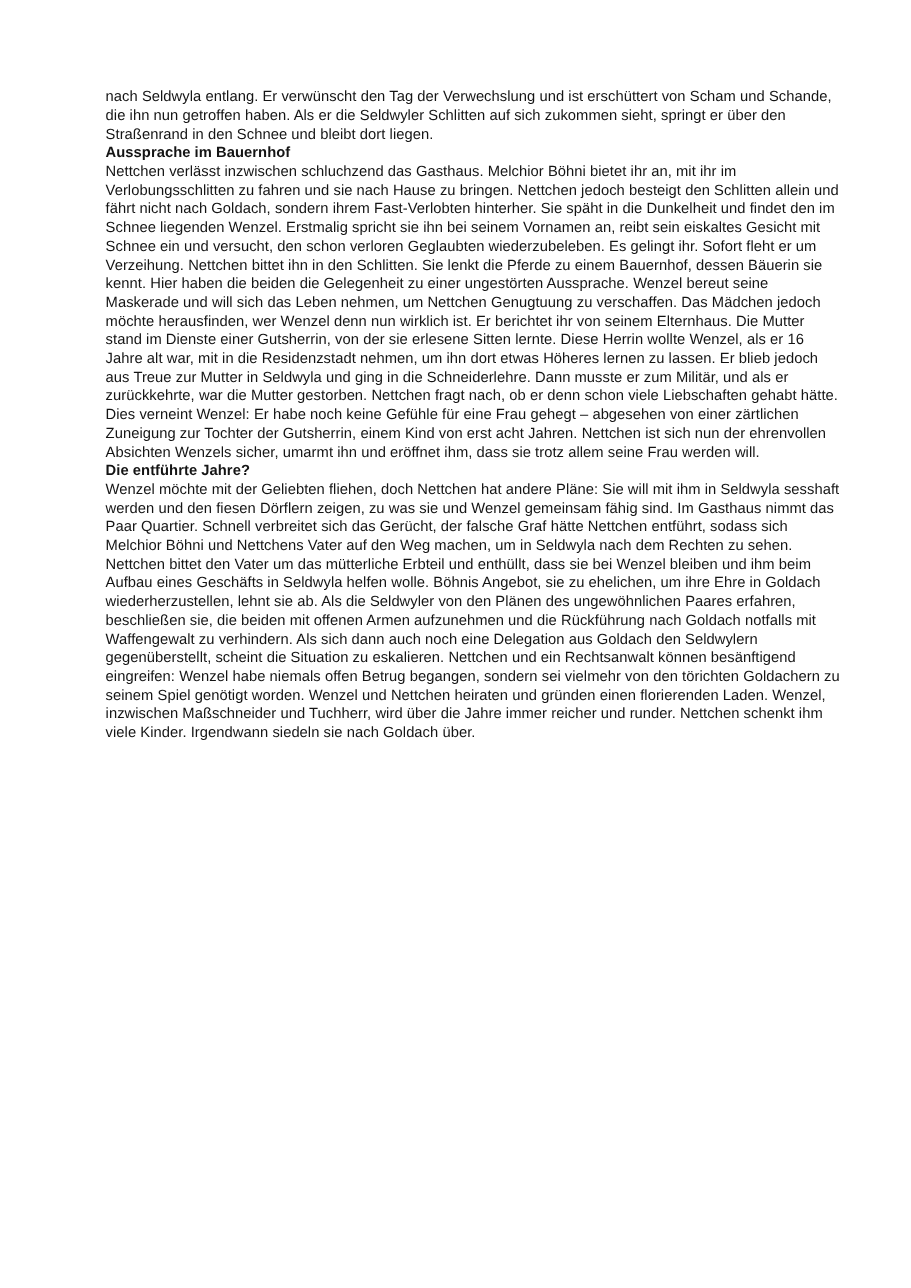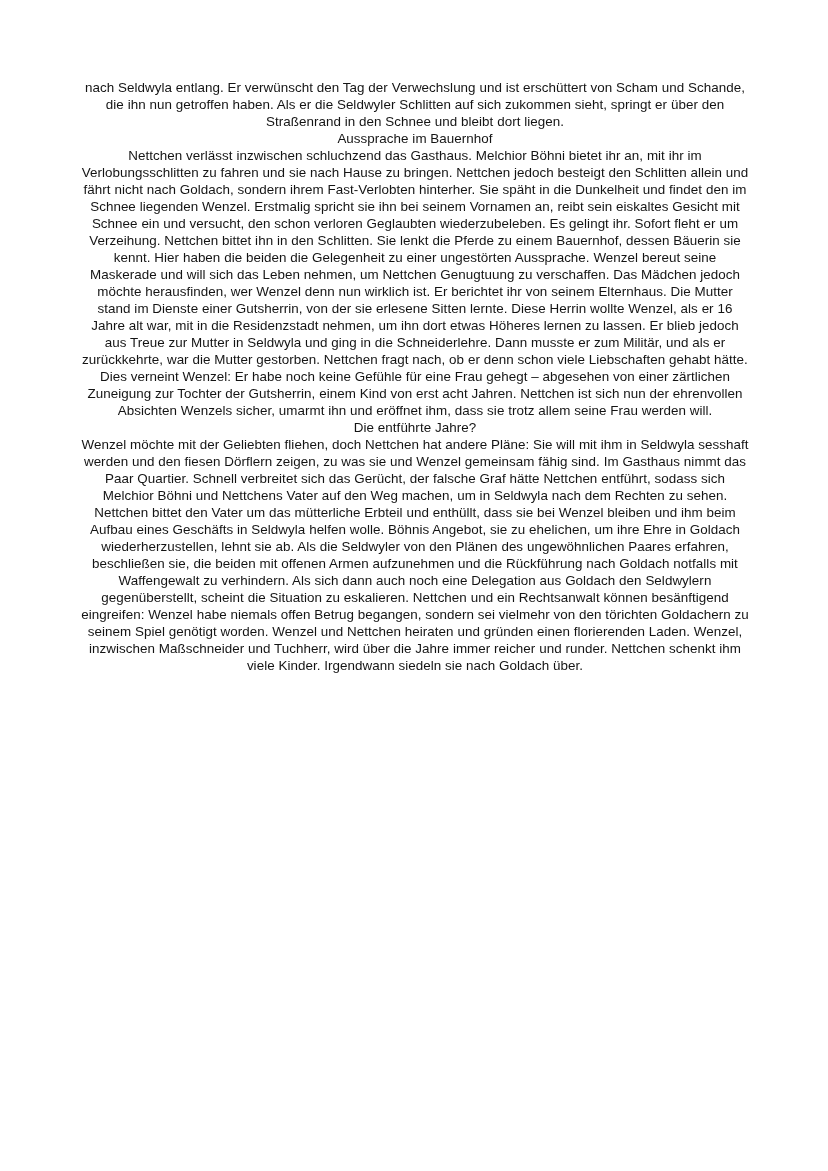--- a/index.html
+++ b/index.html
@@ -14,35 +14,35 @@
   }
   .page {
     position: relative;
     width: 828px;
     height: 1171px;
     background: #ffffff;
     overflow: hidden;
   }
   .content {
     position: absolute;
-    left: 80px;
+    left: 96px;
     top: 79px;
     width: 670px;
     color: #141414;
     font-size: 13.4px;
     line-height: 17px;
     letter-spacing: 0.05px;
-    text-align: center;
+    text-align: left;
   }
   .content p {
     margin: 0;
     padding: 0;
   }
   .heading {
-    font-weight: normal;
+    font-weight: bold;
   }
 </style>
 </head>
 <body>
 
 <div class="page">
   <div class="content">
     <p>nach Seldwyla entlang. Er verwünscht den Tag der Verwechslung und ist erschüttert von Scham und Schande, die ihn nun getroffen haben. Als er die Seldwyler Schlitten auf sich zukommen sieht, springt er über den Straßenrand in den Schnee und bleibt dort liegen.</p>
     <p class="heading">Aussprache im Bauernhof</p>
     <p>Nettchen verlässt inzwischen schluchzend das Gasthaus. Melchior Böhni bietet ihr an, mit ihr im Verlobungsschlitten zu fahren und sie nach Hause zu bringen. Nettchen jedoch besteigt den Schlitten allein und fährt nicht nach Goldach, sondern ihrem Fast-Verlobten hinterher. Sie späht in die Dunkelheit und findet den im Schnee liegenden Wenzel. Erstmalig spricht sie ihn bei seinem Vornamen an, reibt sein eiskaltes Gesicht mit Schnee ein und versucht, den schon verloren Geglaubten wiederzubeleben. Es gelingt ihr. Sofort fleht er um Verzeihung. Nettchen bittet ihn in den Schlitten. Sie lenkt die Pferde zu einem Bauernhof, dessen Bäuerin sie kennt. Hier haben die beiden die Gelegenheit zu einer ungestörten Aussprache. Wenzel bereut seine Maskerade und will sich das Leben nehmen, um Nettchen Genugtuung zu verschaffen. Das Mädchen jedoch möchte herausfinden, wer Wenzel denn nun wirklich ist. Er berichtet ihr von seinem Elternhaus. Die Mutter stand im Dienste einer Gutsherrin, von der sie erlesene Sitten lernte. Diese Herrin wollte Wenzel, als er 16 Jahre alt war, mit in die Residenzstadt nehmen, um ihn dort etwas Höheres lernen zu lassen. Er blieb jedoch aus Treue zur Mutter in Seldwyla und ging in die Schneiderlehre. Dann musste er zum Militär, und als er zurückkehrte, war die Mutter gestorben. Nettchen fragt nach, ob er denn schon viele Liebschaften gehabt hätte. Dies verneint Wenzel: Er habe noch keine Gefühle für eine Frau gehegt – abgesehen von einer zärtlichen Zuneigung zur Tochter der Gutsherrin, einem Kind von erst acht Jahren. Nettchen ist sich nun der ehrenvollen Absichten Wenzels sicher, umarmt ihn und eröffnet ihm, dass sie trotz allem seine Frau werden will.</p>

